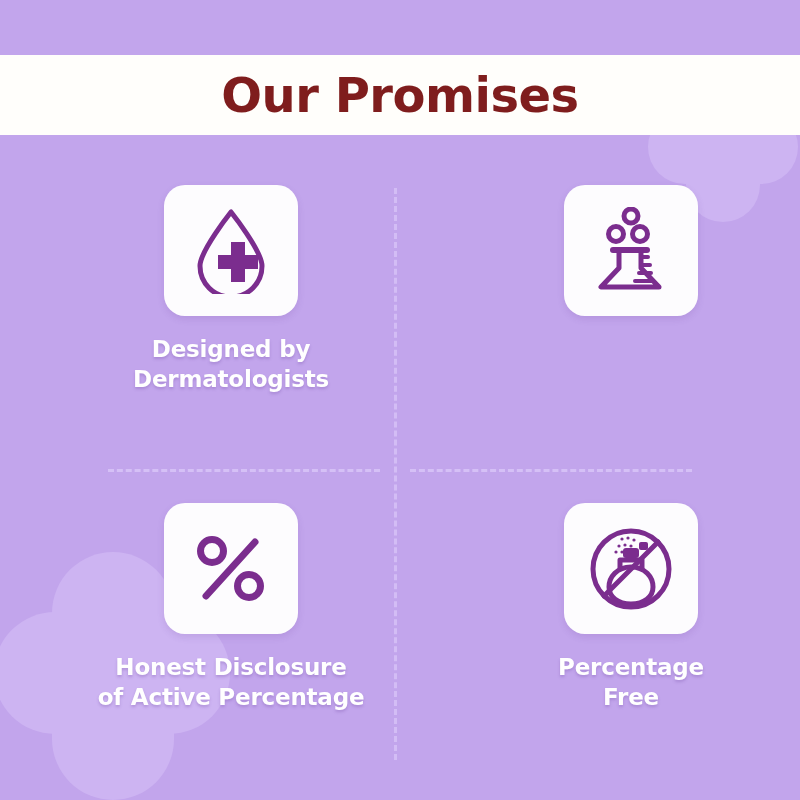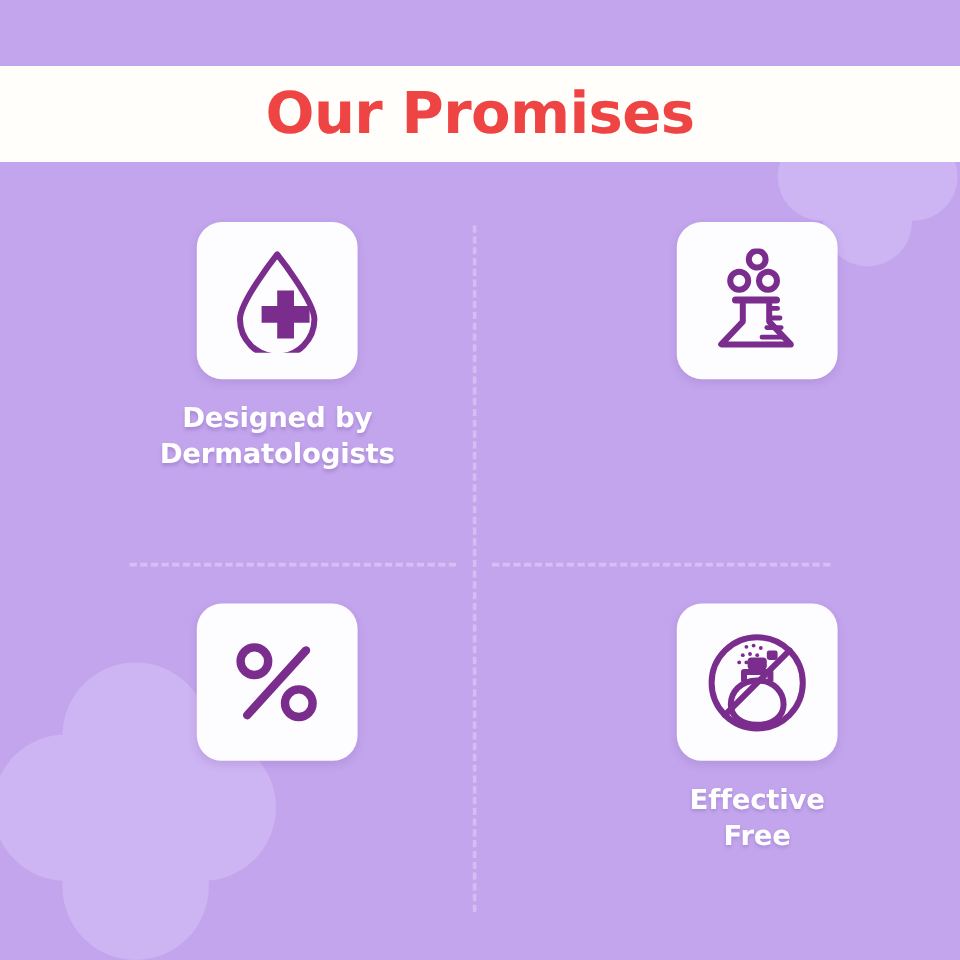--- a/index.html
+++ b/index.html
@@ -82,21 +82,21 @@
     background: #fffefb;
     display: flex;
     align-items: center;
     justify-content: center;
     z-index: 5;
   }
   #page-title {
     font-family: "DejaVu Sans", sans-serif;
     font-size: 48px;
     font-weight: bold;
-    color: #ef4444;
+    color: #7f1d1d;
     letter-spacing: -0.5px;
     line-height: 1;
     white-space: nowrap;
   }
 
   
   .divider {
     position: absolute;
     z-index: 3;
   }
@@ -226,20 +226,22 @@
     </div>
 
     <div class="promise-cell row2">
       <div class="icon-card">
         <svg width="78" height="70" viewBox="0 0 78 70">
           <circle cx="20" cy="17" r="11.5" fill="none" stroke="#7b2d8e" stroke-width="7"></circle>
           <circle cx="57" cy="52" r="11.5" fill="none" stroke="#7b2d8e" stroke-width="7"></circle>
           <path d="M63 8 L14 62" stroke="#7b2d8e" stroke-width="7" stroke-linecap="round" fill="none"></path>
         </svg>
       </div>
+      <div class="promise-label">Honest Disclosure
+of Active Percentage</div>
     </div>
 
     <div class="promise-cell row2">
       <div class="icon-card">
         <svg width="88" height="88" viewBox="0 0 88 88">
 
           <path d="M44 42 C30 42 22 52 22 62 C22 72 31 79 44 79 C57 79 66 72 66 62 C66 52 58 42 44 42 Z" fill="none" stroke="#7b2d8e" stroke-width="5"></path>
 
           <path d="M33 43 v-8 h22 v8" fill="none" stroke="#7b2d8e" stroke-width="5" stroke-linejoin="round"></path>
           <rect x="36" y="23" width="16" height="10" rx="3" fill="#7b2d8e"></rect>
@@ -255,18 +257,18 @@
             <circle cx="32" cy="21" r="1.6"></circle>
             <circle cx="41" cy="27" r="1.6"></circle>
             <circle cx="35" cy="27" r="1.6"></circle>
             <circle cx="29" cy="27" r="1.6"></circle>
           </g>
 
           <circle cx="44" cy="44" r="38" fill="none" stroke="#7b2d8e" stroke-width="5"></circle>
           <path d="M17 71 L71 17" stroke="#7b2d8e" stroke-width="5" stroke-linecap="round" fill="none"></path>
         </svg>
       </div>
-      <div class="promise-label">Effective
+      <div class="promise-label">Percentage
 Free</div>
     </div>
 
   </div>
 </div>
 
 </body></html>

